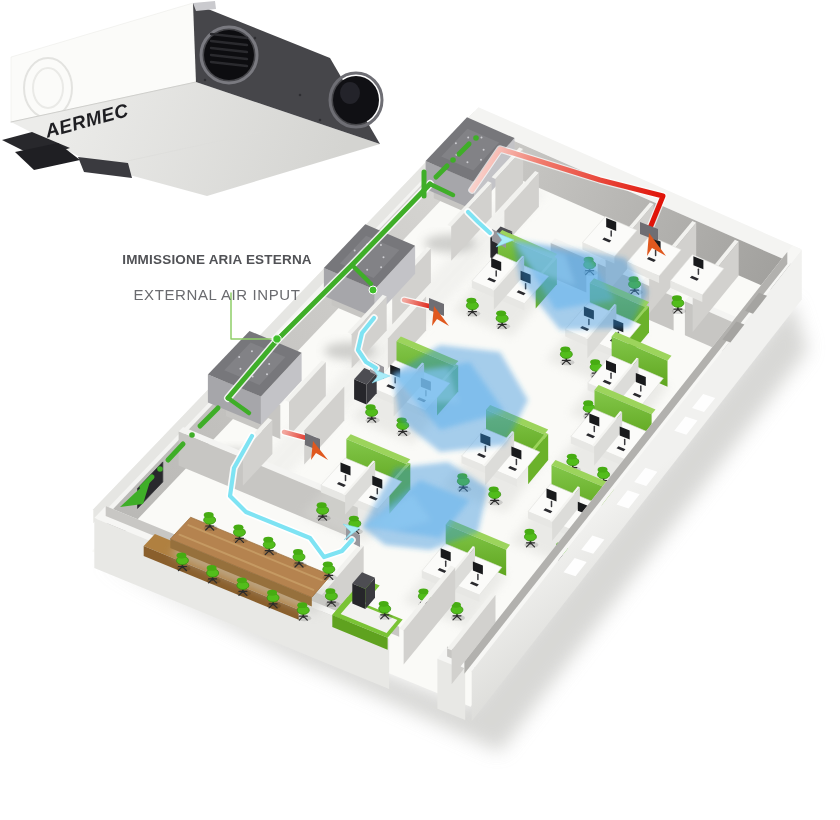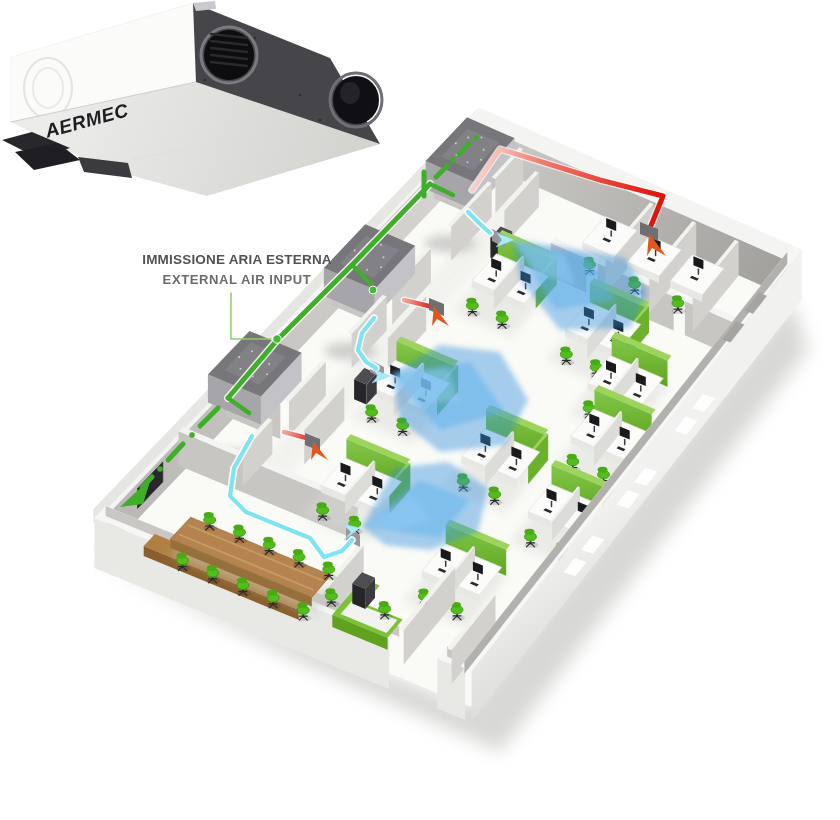--- a/index.html
+++ b/index.html
@@ -1,21 +1,21 @@
 <!DOCTYPE html>
 <html><head>
 <meta charset="utf-8">
 <style>
   html,body{margin:0;padding:0;background:#fff;}
   .stage{position:relative;width:840px;height:820px;background:#ffffff;overflow:hidden;
          font-family:"Liberation Sans", sans-serif;}
   svg{position:absolute;left:0;top:0;}
-  .label-block{position:absolute;left:132px;top:252px;width:210px;text-align:center;line-height:1.25;}
+  .label-block{position:absolute;left:112px;top:252px;width:210px;text-align:center;line-height:1.25;}
   .label-it{font-size:13.5px;font-weight:700;color:#515256;letter-spacing:.2px;}
-  .label-en{font-size:13px;font-weight:700;color:#6a6b6f;letter-spacing:.6px;margin-top:3px;}
+  .label-en{font-size:15px;font-weight:400;color:#6a6b6f;letter-spacing:.6px;margin-top:17px;}
   .brand-text{font-weight:700;font-style:italic;letter-spacing:.5px;}
 </style>
 </head>
 <body>
 
 <div class="stage">
   <svg id="scene" width="840" height="820" viewBox="0 0 840 820">
     <defs>
       <filter id="f3" x="-30%" y="-30%" width="160%" height="160%">
           <feGaussianBlur stdDeviation="2.5"></feGaussianBlur>

